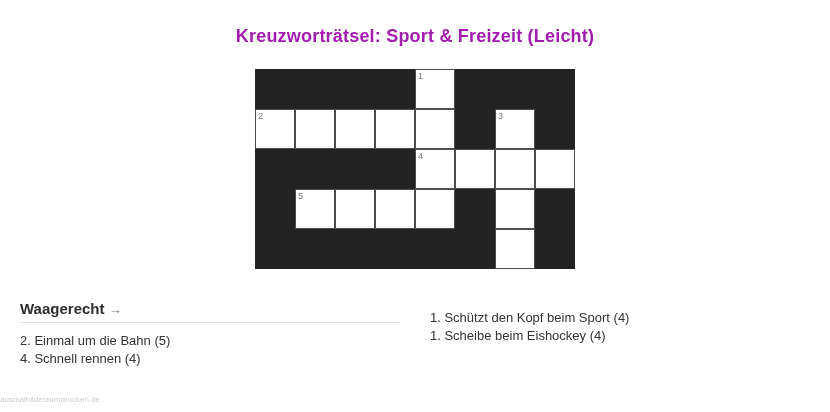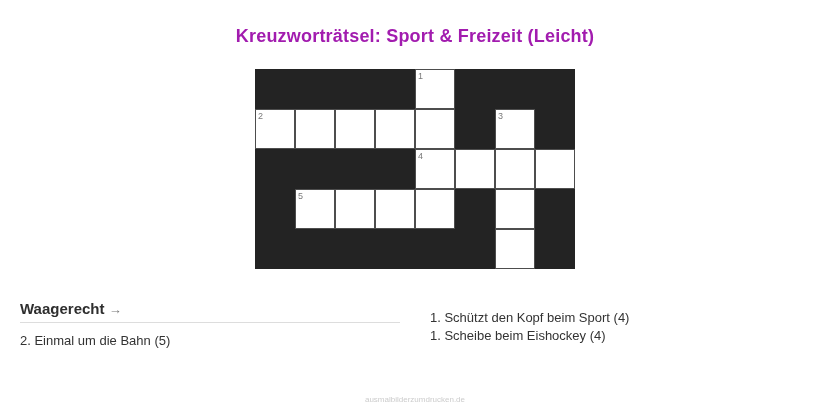--- a/index.html
+++ b/index.html
@@ -61,21 +61,21 @@
   .clue-list {
     margin-top: 9px;
     font-size: 13px;
     color: #333333;
     line-height: 18px;
   }
   .footer {
     position: absolute;
     top: 395px; left: 0;
     width: 830px;
-    text-align: center;
+    text-align: left;
     font-size: 8px;
     color: #cccccc;
   }
 </style>
 </head>
 <body>
 
 <div class="title">Kreuzworträtsel: Sport &amp; Freizeit (Leicht)</div>
 
 <div class="grid">
@@ -105,20 +105,21 @@
     <div class="cell" style="left: 120px; top: 120px;"></div>
     <div class="cell" style="left: 160px; top: 120px;"></div>
     <div class="cell" style="left: 240px; top: 120px;"></div>
     <div class="cell" style="left: 240px; top: 160px;"></div>
   </div>
 
 <div class="clue-col across">
   <div class="clue-heading"><span>Waagerecht</span> <span class="arrow">→</span></div>
   <div class="clue-list" id="across-list">
       <div class="clue-item">2. Einmal um die Bahn (5)</div>
+      <div class="clue-item">4. Schnell rennen (4)</div>
     </div>
 </div>
 
 <div class="clue-col down">
   <div class="clue-list" id="down-list">
       <div class="clue-item">1. Schützt den Kopf beim Sport (4)</div>
       <div class="clue-item">1. Scheibe beim Eishockey (4)</div>
     </div>
 </div>
 

